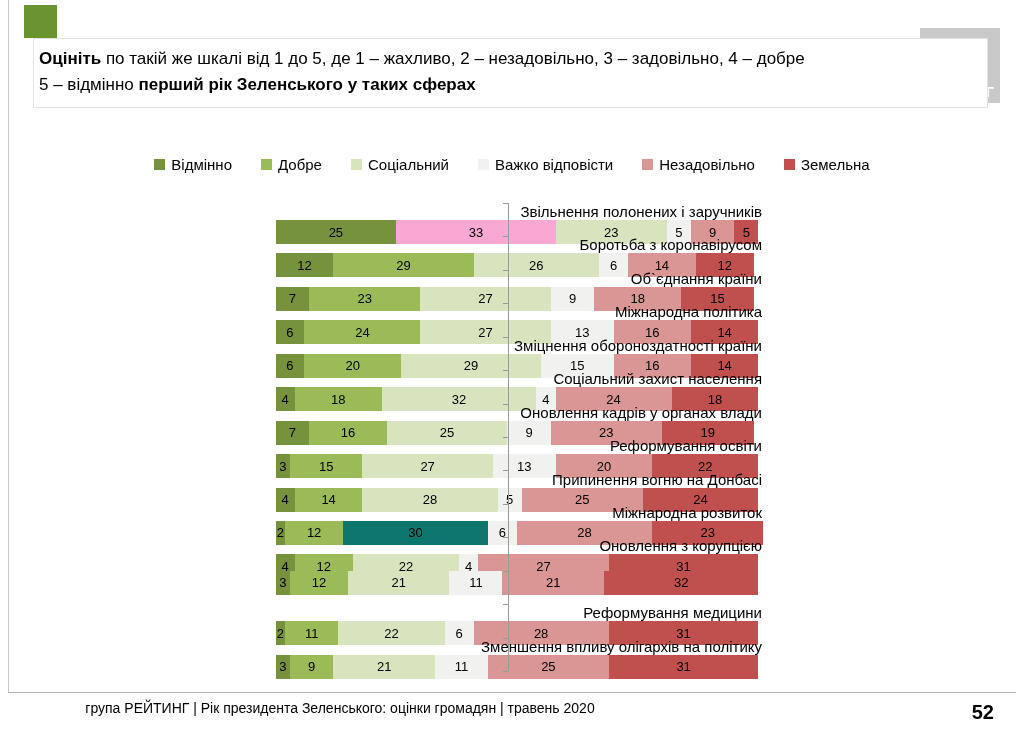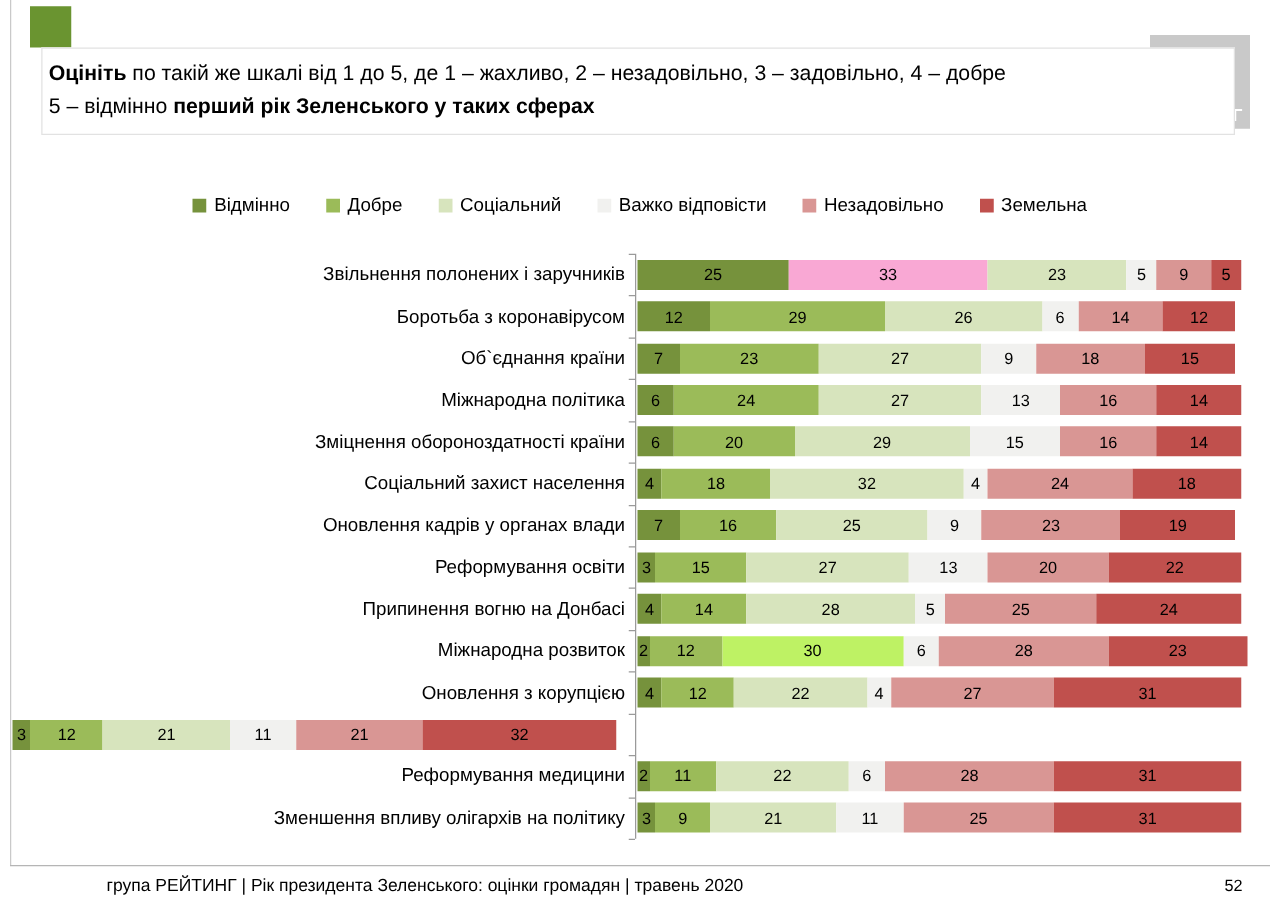--- a/index.html
+++ b/index.html
@@ -21,38 +21,38 @@
   }
   .title-box b{font-weight:bold;}
   .legend{
     position:absolute;left:0;top:153px;width:1024px;height:22px;
     display:flex;justify-content:center;align-items:center;column-gap:29px;
     font-size:15px;
   }
   .legend-item{display:flex;align-items:center;gap:6px;white-space:nowrap;}
   .legend-swatch{width:11px;height:11px;flex:0 0 auto;}
   .chart{position:absolute;left:0;top:203px;width:1024px;}
-  .chart-row{display:flex;align-items:center;height:33.45px;}
+  .chart-row{display:flex;align-items:center;height:33.45px;flex-direction:column;}
   .row-label{
     width:500px;flex:0 0 auto;text-align:right;font-size:15px;white-space:nowrap;
   }
   .row-bars{
     margin-left:10px;width:483px;height:24px;display:flex;flex:0 0 auto;
   }
   .bar-seg{
     flex-shrink:0;height:100%;display:flex;align-items:center;justify-content:center;
     font-size:13px;color:#000;overflow:visible;white-space:nowrap;
   }
   .axis-line{position:absolute;left:508px;top:203px;width:1px;height:468px;background:#9a9a9a;}
   .axis-tick{position:absolute;left:503px;width:5px;height:1px;background:#9a9a9a;}
   .footer-line{position:absolute;left:8px;top:692px;width:1008px;height:1px;background:#b5b5b5;}
   .footer-text{
     position:absolute;left:60px;top:700px;width:560px;text-align:center;font-size:14px;
   }
-  .page-number{position:absolute;right:30px;top:701px;font-size:13px;font-weight:400;}
+  .page-number{position:absolute;right:30px;top:701px;font-size:20px;font-weight:700;}
 </style>
 </head>
 <body>
 
 <div class="slide">
   <div class="frame-left"></div>
   <div class="green-square"></div>
 
   <div class="logo">
     <span>РЕЙТИНГ</span>
@@ -188,21 +188,21 @@
           <div class="bar-seg" style="background: rgb(241, 241, 239); width: 5%;">5</div>
           <div class="bar-seg" style="background: rgb(217, 150, 148); width: 25%;">25</div>
           <div class="bar-seg" style="background: rgb(192, 80, 77); width: 24%;">24</div>
         </div>
       </div>
       <div class="chart-row">
         <div class="row-label">Міжнародна розвиток</div>
         <div class="row-bars">
           <div class="bar-seg" style="background: rgb(118, 146, 60); width: 2%;">2</div>
           <div class="bar-seg" style="background: rgb(155, 187, 89); width: 12%;">12</div>
-          <div class="bar-seg" style="background: #bef264; width: 30%;">30</div>
+          <div class="bar-seg" style="background: #0f766e; width: 30%;">30</div>
           <div class="bar-seg" style="background: rgb(241, 241, 239); width: 6%;">6</div>
           <div class="bar-seg" style="background: rgb(217, 150, 148); width: 28%;">28</div>
           <div class="bar-seg" style="background: rgb(192, 80, 77); width: 23%;">23</div>
         </div>
       </div>
       <div class="chart-row">
         <div class="row-label">Оновлення з корупцією</div>
         <div class="row-bars">
           <div class="bar-seg" style="background: rgb(118, 146, 60); width: 4%;">4</div>
           <div class="bar-seg" style="background: rgb(155, 187, 89); width: 12%;">12</div>

